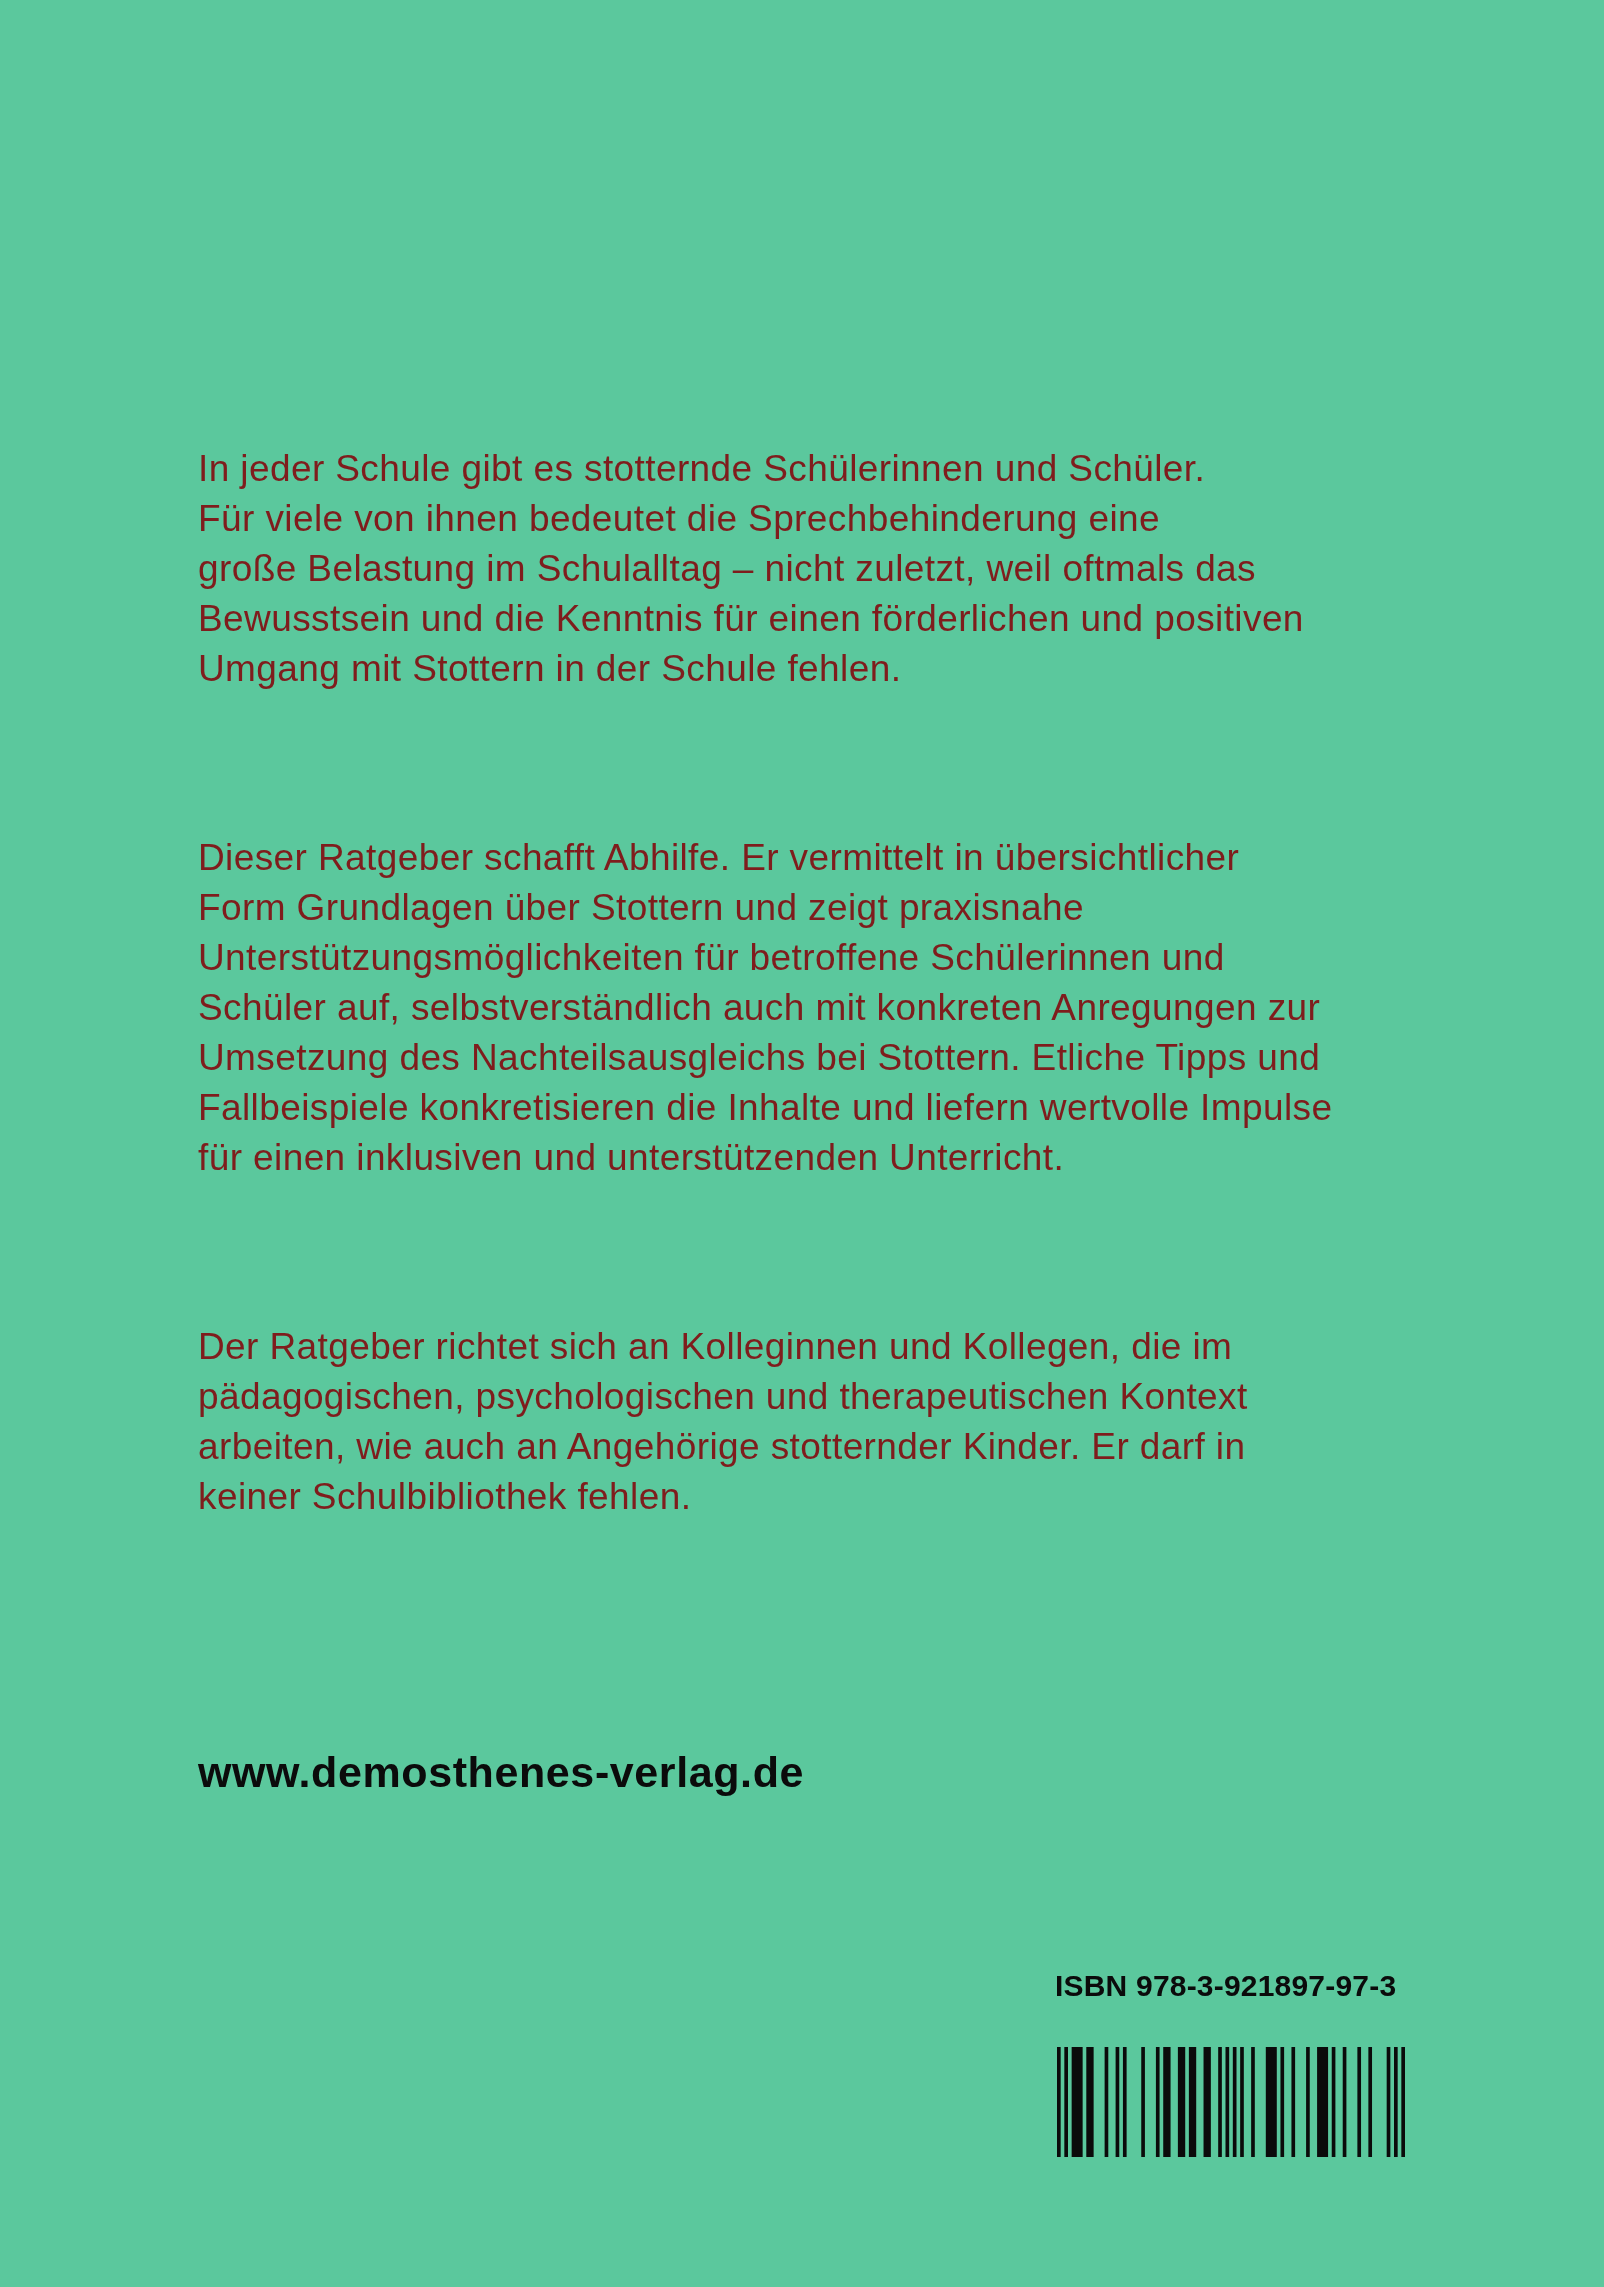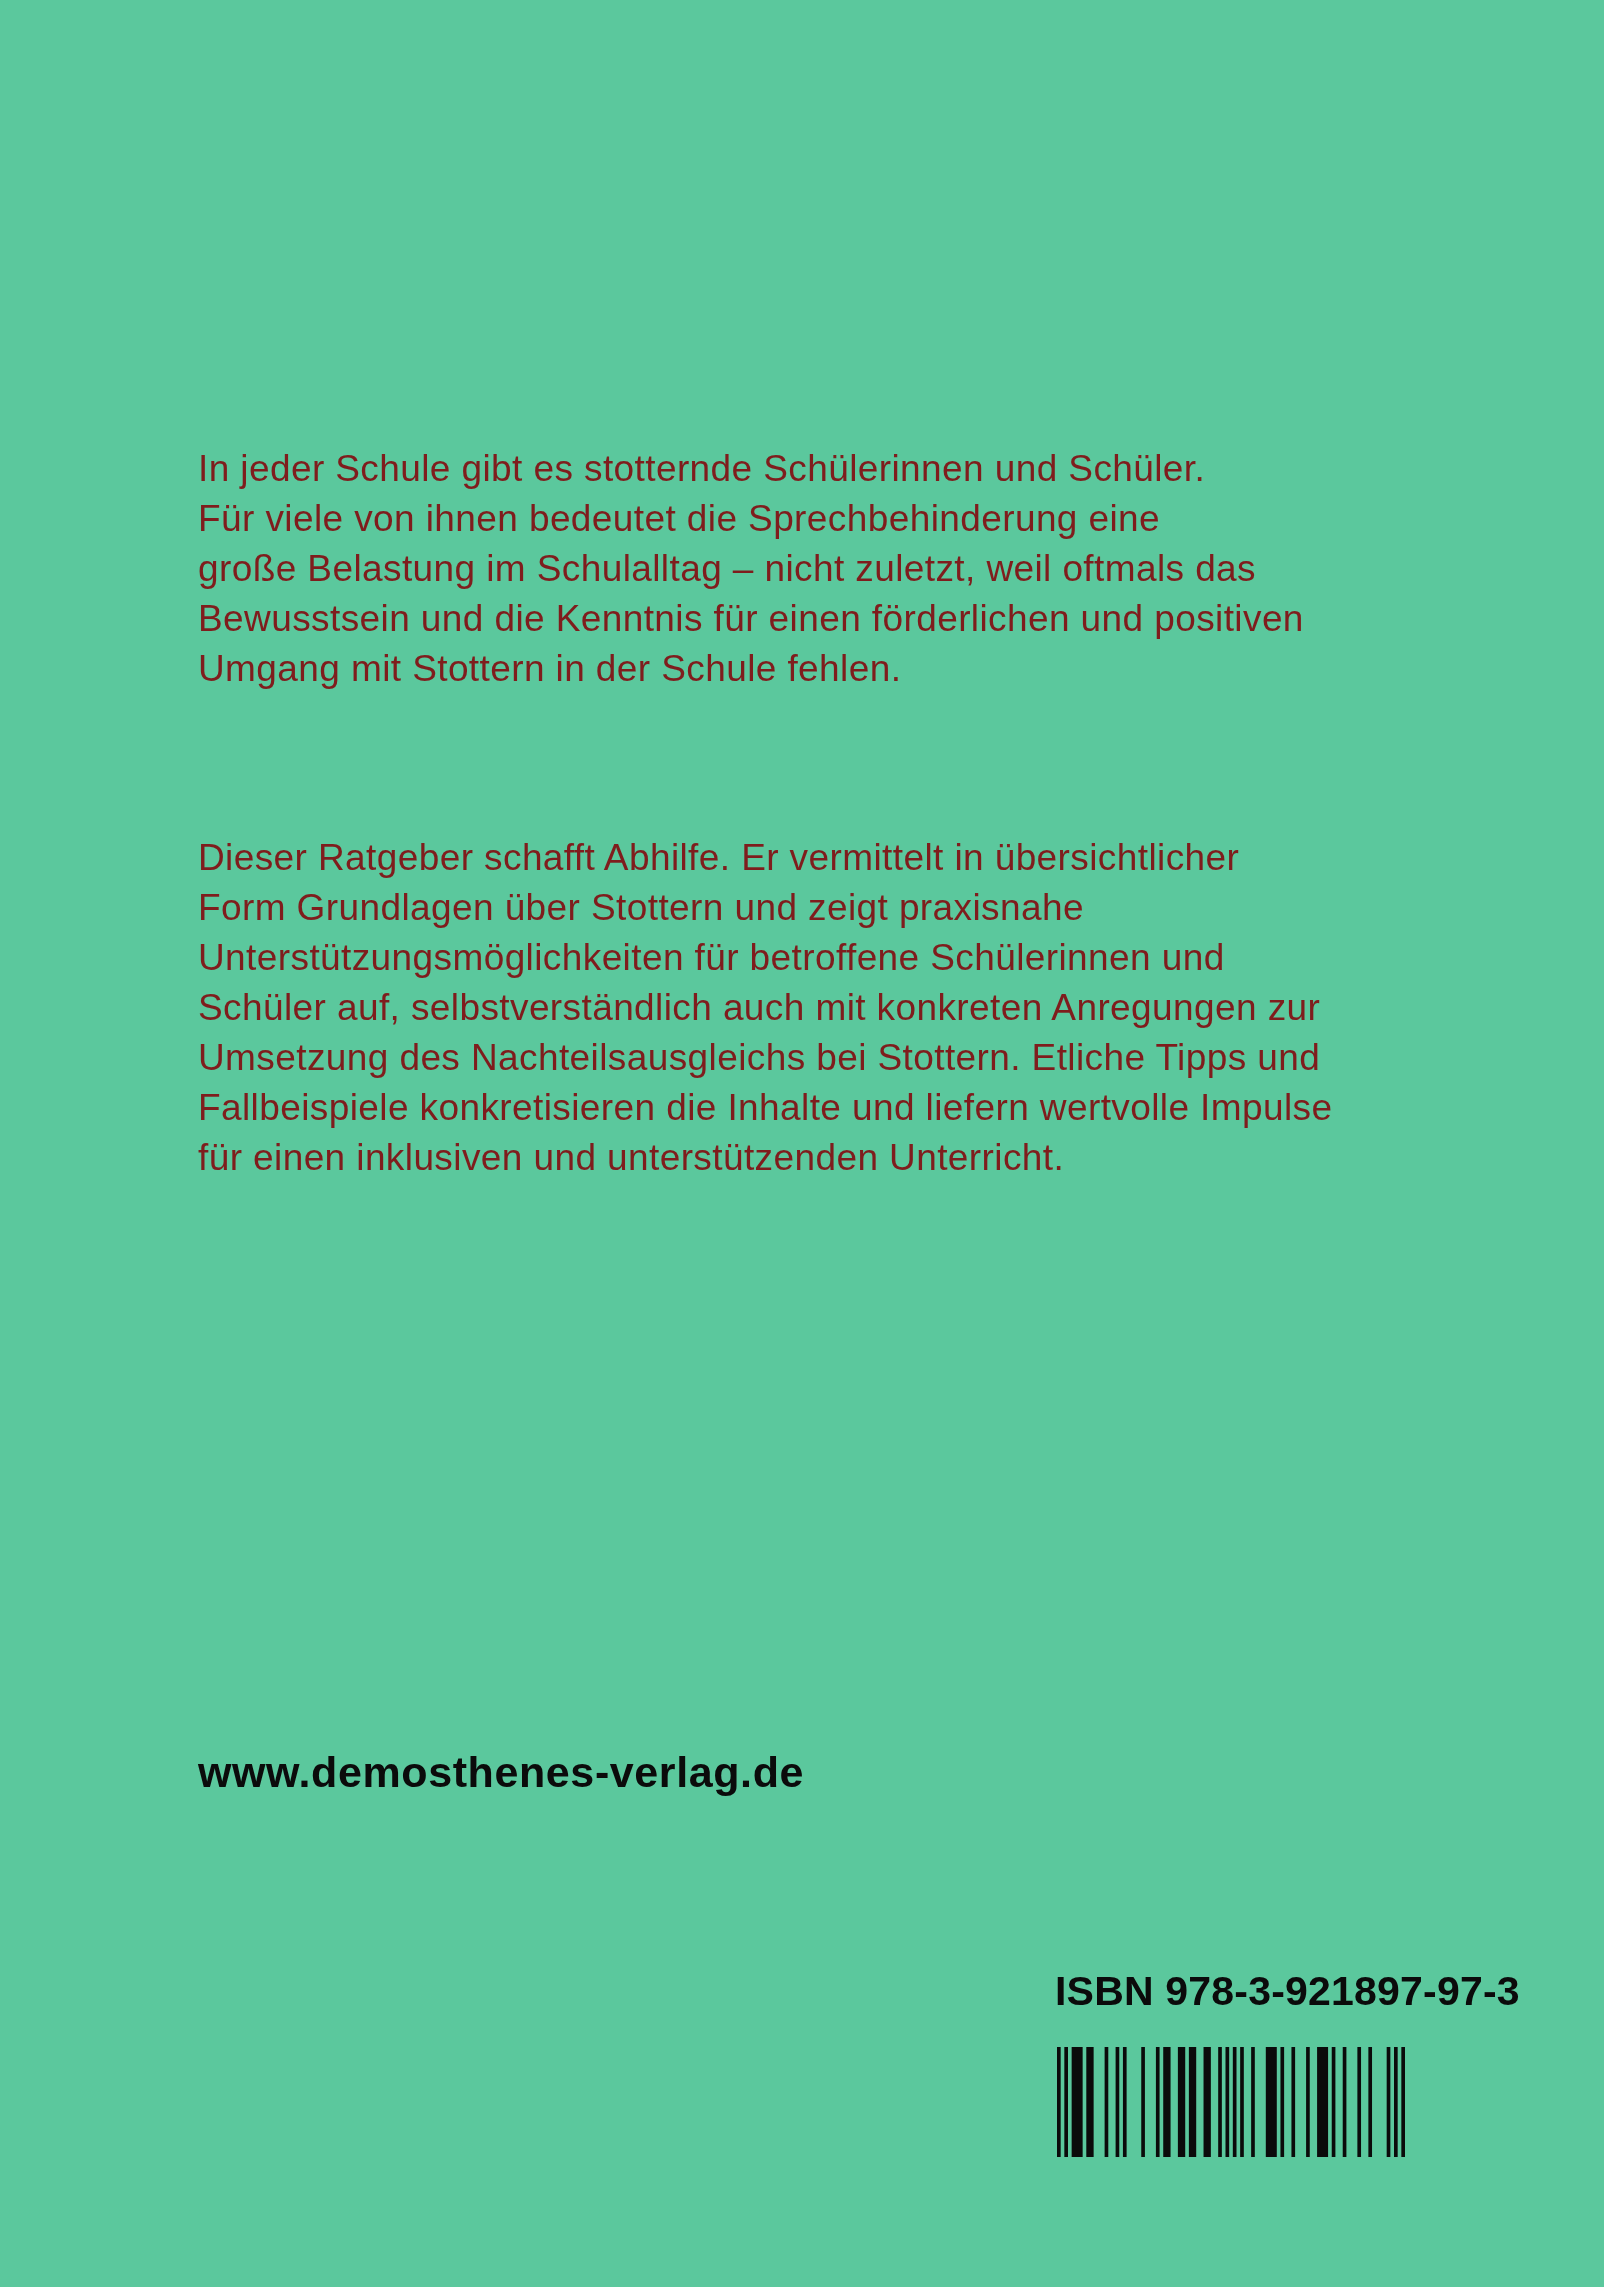--- a/index.html
+++ b/index.html
@@ -32,21 +32,21 @@
     font-size: 43px;
     font-weight: 700;
     letter-spacing: 0.6px;
     line-height: 1;
     white-space: pre;
   }
   .isbn {
     position: absolute;
     left: 1055px;
     top: 1971px;
-    font-size: 41px;
+    font-size: 30px;
     font-weight: 700;
     letter-spacing: 0.2px;
     line-height: 1;
     white-space: pre;
   }
   .barcode {
     position: absolute;
     left: 1057px;
     top: 2047px;
     width: 348px;
@@ -65,20 +65,24 @@
 große Belastung im Schulalltag – nicht zuletzt, weil oftmals das
 Bewusstsein und die Kenntnis für einen förderlichen und positiven
 Umgang mit Stottern in der Schule fehlen.</p>
     <p>Dieser Ratgeber schafft Abhilfe. Er vermittelt in übersichtlicher
 Form Grundlagen über Stottern und zeigt praxisnahe
 Unterstützungsmöglichkeiten für betroffene Schülerinnen und
 Schüler auf, selbstverständlich auch mit konkreten Anregungen zur
 Umsetzung des Nachteilsausgleichs bei Stottern. Etliche Tipps und
 Fallbeispiele konkretisieren die Inhalte und liefern wertvolle Impulse
 für einen inklusiven und unterstützenden Unterricht.</p>
+    <p>Der Ratgeber richtet sich an Kolleginnen und Kollegen, die im
+pädagogischen, psychologischen und therapeutischen Kontext
+arbeiten, wie auch an Angehörige stotternder Kinder. Er darf in
+keiner Schulbibliothek fehlen.</p>
   </div>
 
   <div class="website" style="color: rgb(11, 11, 11);">www.demosthenes-verlag.de</div>
 
   <div class="isbn" style="color: rgb(11, 11, 11);">ISBN 978-3-921897-97-3</div>
 
   <svg class="barcode" xmlns="http://www.w3.org/2000/svg" preserveAspectRatio="none" viewBox="0 0 95 100">
       <rect x="0" y="0" width="1" height="100" fill="#0b0b0b"></rect>
       <rect x="2" y="0" width="1" height="100" fill="#0b0b0b"></rect>
       <rect x="4" y="0" width="3" height="100" fill="#0b0b0b"></rect>

